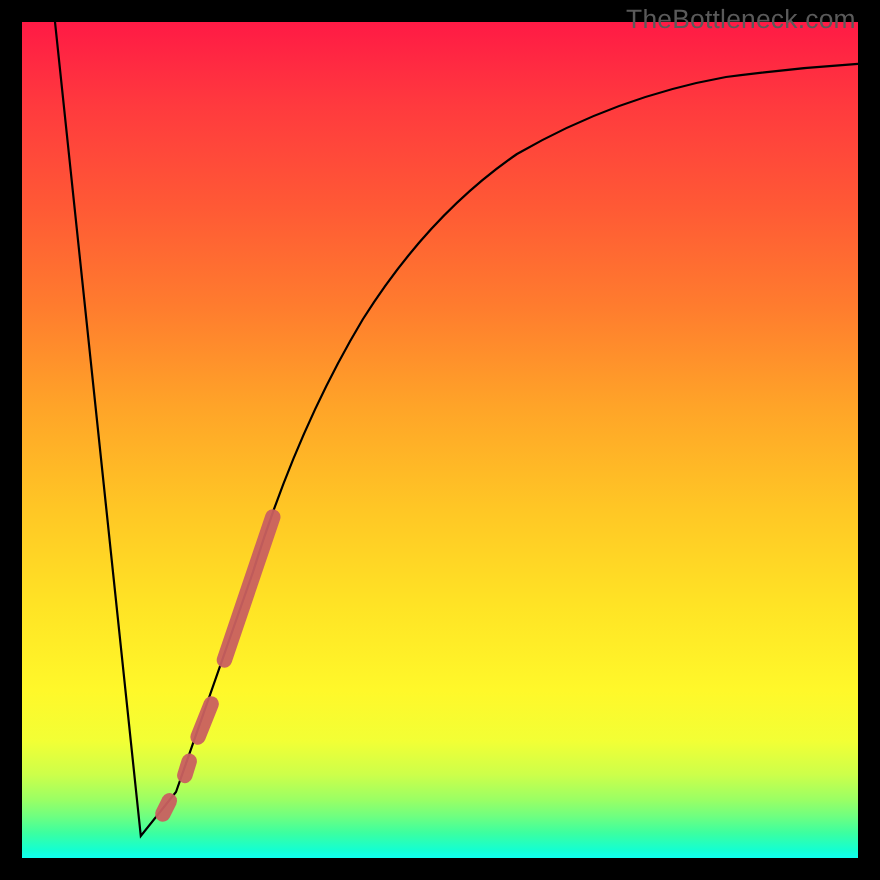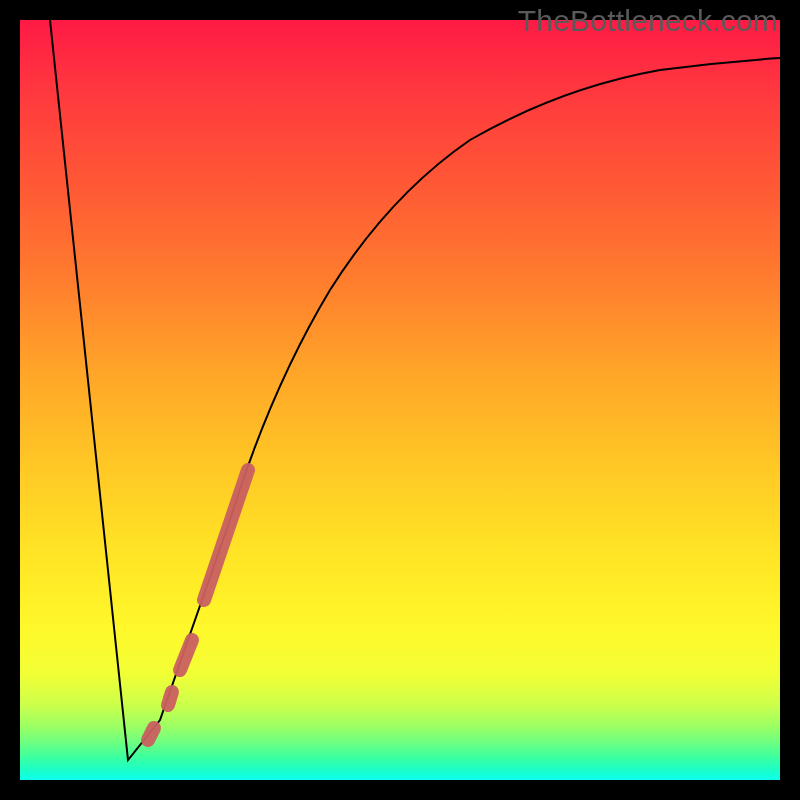--- a/index.html
+++ b/index.html
@@ -62,21 +62,21 @@
     stroke-width: 14;
     stroke-linecap: round;
     fill: none;
     opacity: 0.95;
   }
   .watermark {
     position: absolute;
     top: 4px;
     right: 22px;
     font-family: Arial, Helvetica, sans-serif;
-    font-size: 30px;
+    font-size: 24px;
     color: #5a5a5a;
     letter-spacing: 0.2px;
     font-weight: 500;
   }
 </style>
 </head>
 <body>
 <div class="frame">
 
   <div class="plot-area">

